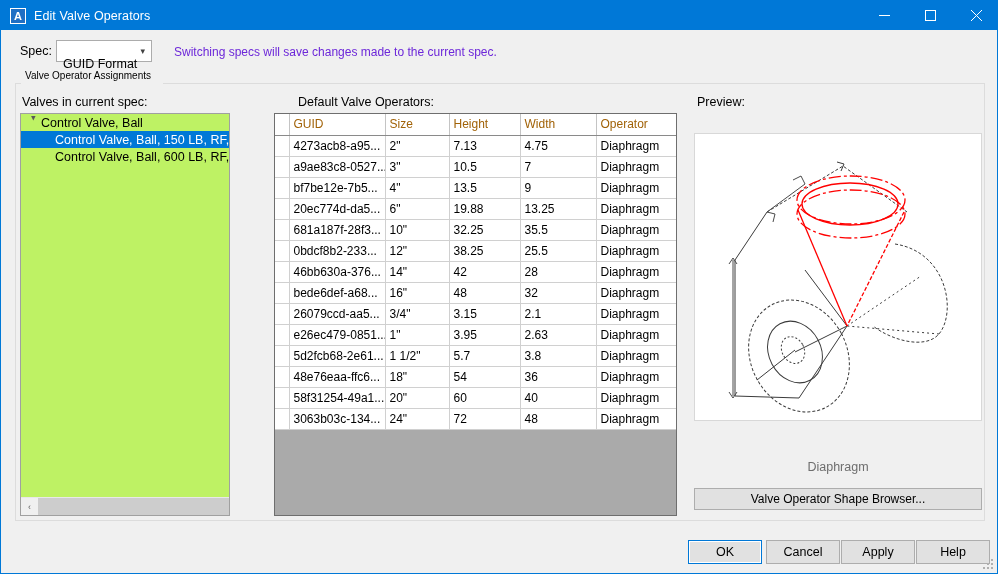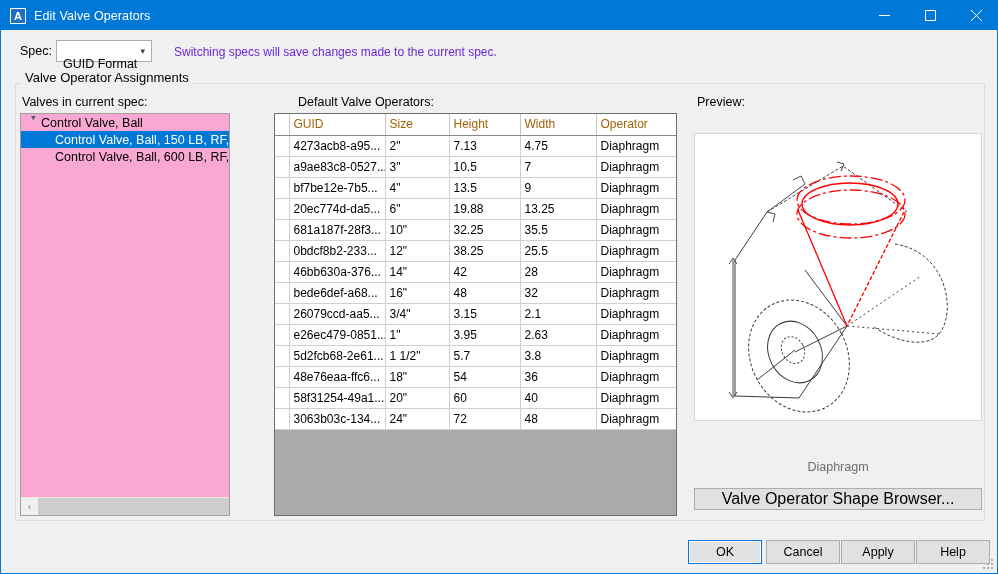--- a/index.html
+++ b/index.html
@@ -91,34 +91,34 @@
   #groupbox-left-stub {
     position: absolute; left: 14px; top: 82px;
     width: 6px; height: 1px; background: #dcdcdc;
   }
   #groupbox-right-stub {
     position: absolute; left: 162px; top: 82px;
     width: 822px; height: 1px; background: #dcdcdc;
   }
   #groupbox-title {
     position: absolute; left: 21px; top: 69px;
-    font-size: 13px; color: #000000;
+    font-size: 10px; color: #000000;
     background: #f0f0f0; padding: 0 3px;
     white-space: nowrap;
   }
 
   
   #tree-caption {
     position: absolute; left: 21px; top: 94px;
     font-size: 12.5px; color: #000000;
   }
   #tree-panel {
     position: absolute; left: 19px; top: 112px;
     width: 210px; height: 403px;
-    background: #f9a8d4;
+    background: #bef264;
     border: 1px solid #a0a0a0;
     overflow: hidden;
     padding-left: 46px;
   }
   #tree-items {
     position: absolute; left: 0; top: 0; right: 0;
     bottom: 18px; overflow: hidden;
   }
   .tree-row {
     height: 17px; display: flex; align-items: center;
@@ -226,21 +226,21 @@
   #preview-label {
     position: absolute; left: 693px; top: 459px;
     width: 288px; text-align: center;
     font-size: 12.5px; color: #6e6e6e;
   }
   #shape-browser-btn {
     position: absolute; left: 693px; top: 487px;
     width: 288px; height: 22px;
     background: #e1e1e1;
     border: 1px solid #adadad;
-    font-size: 16px; color: #000000;
+    font-size: 12px; color: #000000;
     display: flex; align-items: center; justify-content: center;
   }
 
   
   .dlgbtn {
     position: absolute; top: 539px;
     width: 74px; height: 24px;
     background: #e1e1e1;
     border: 1px solid #adadad;
     font-size: 12.5px; color: #000000;

